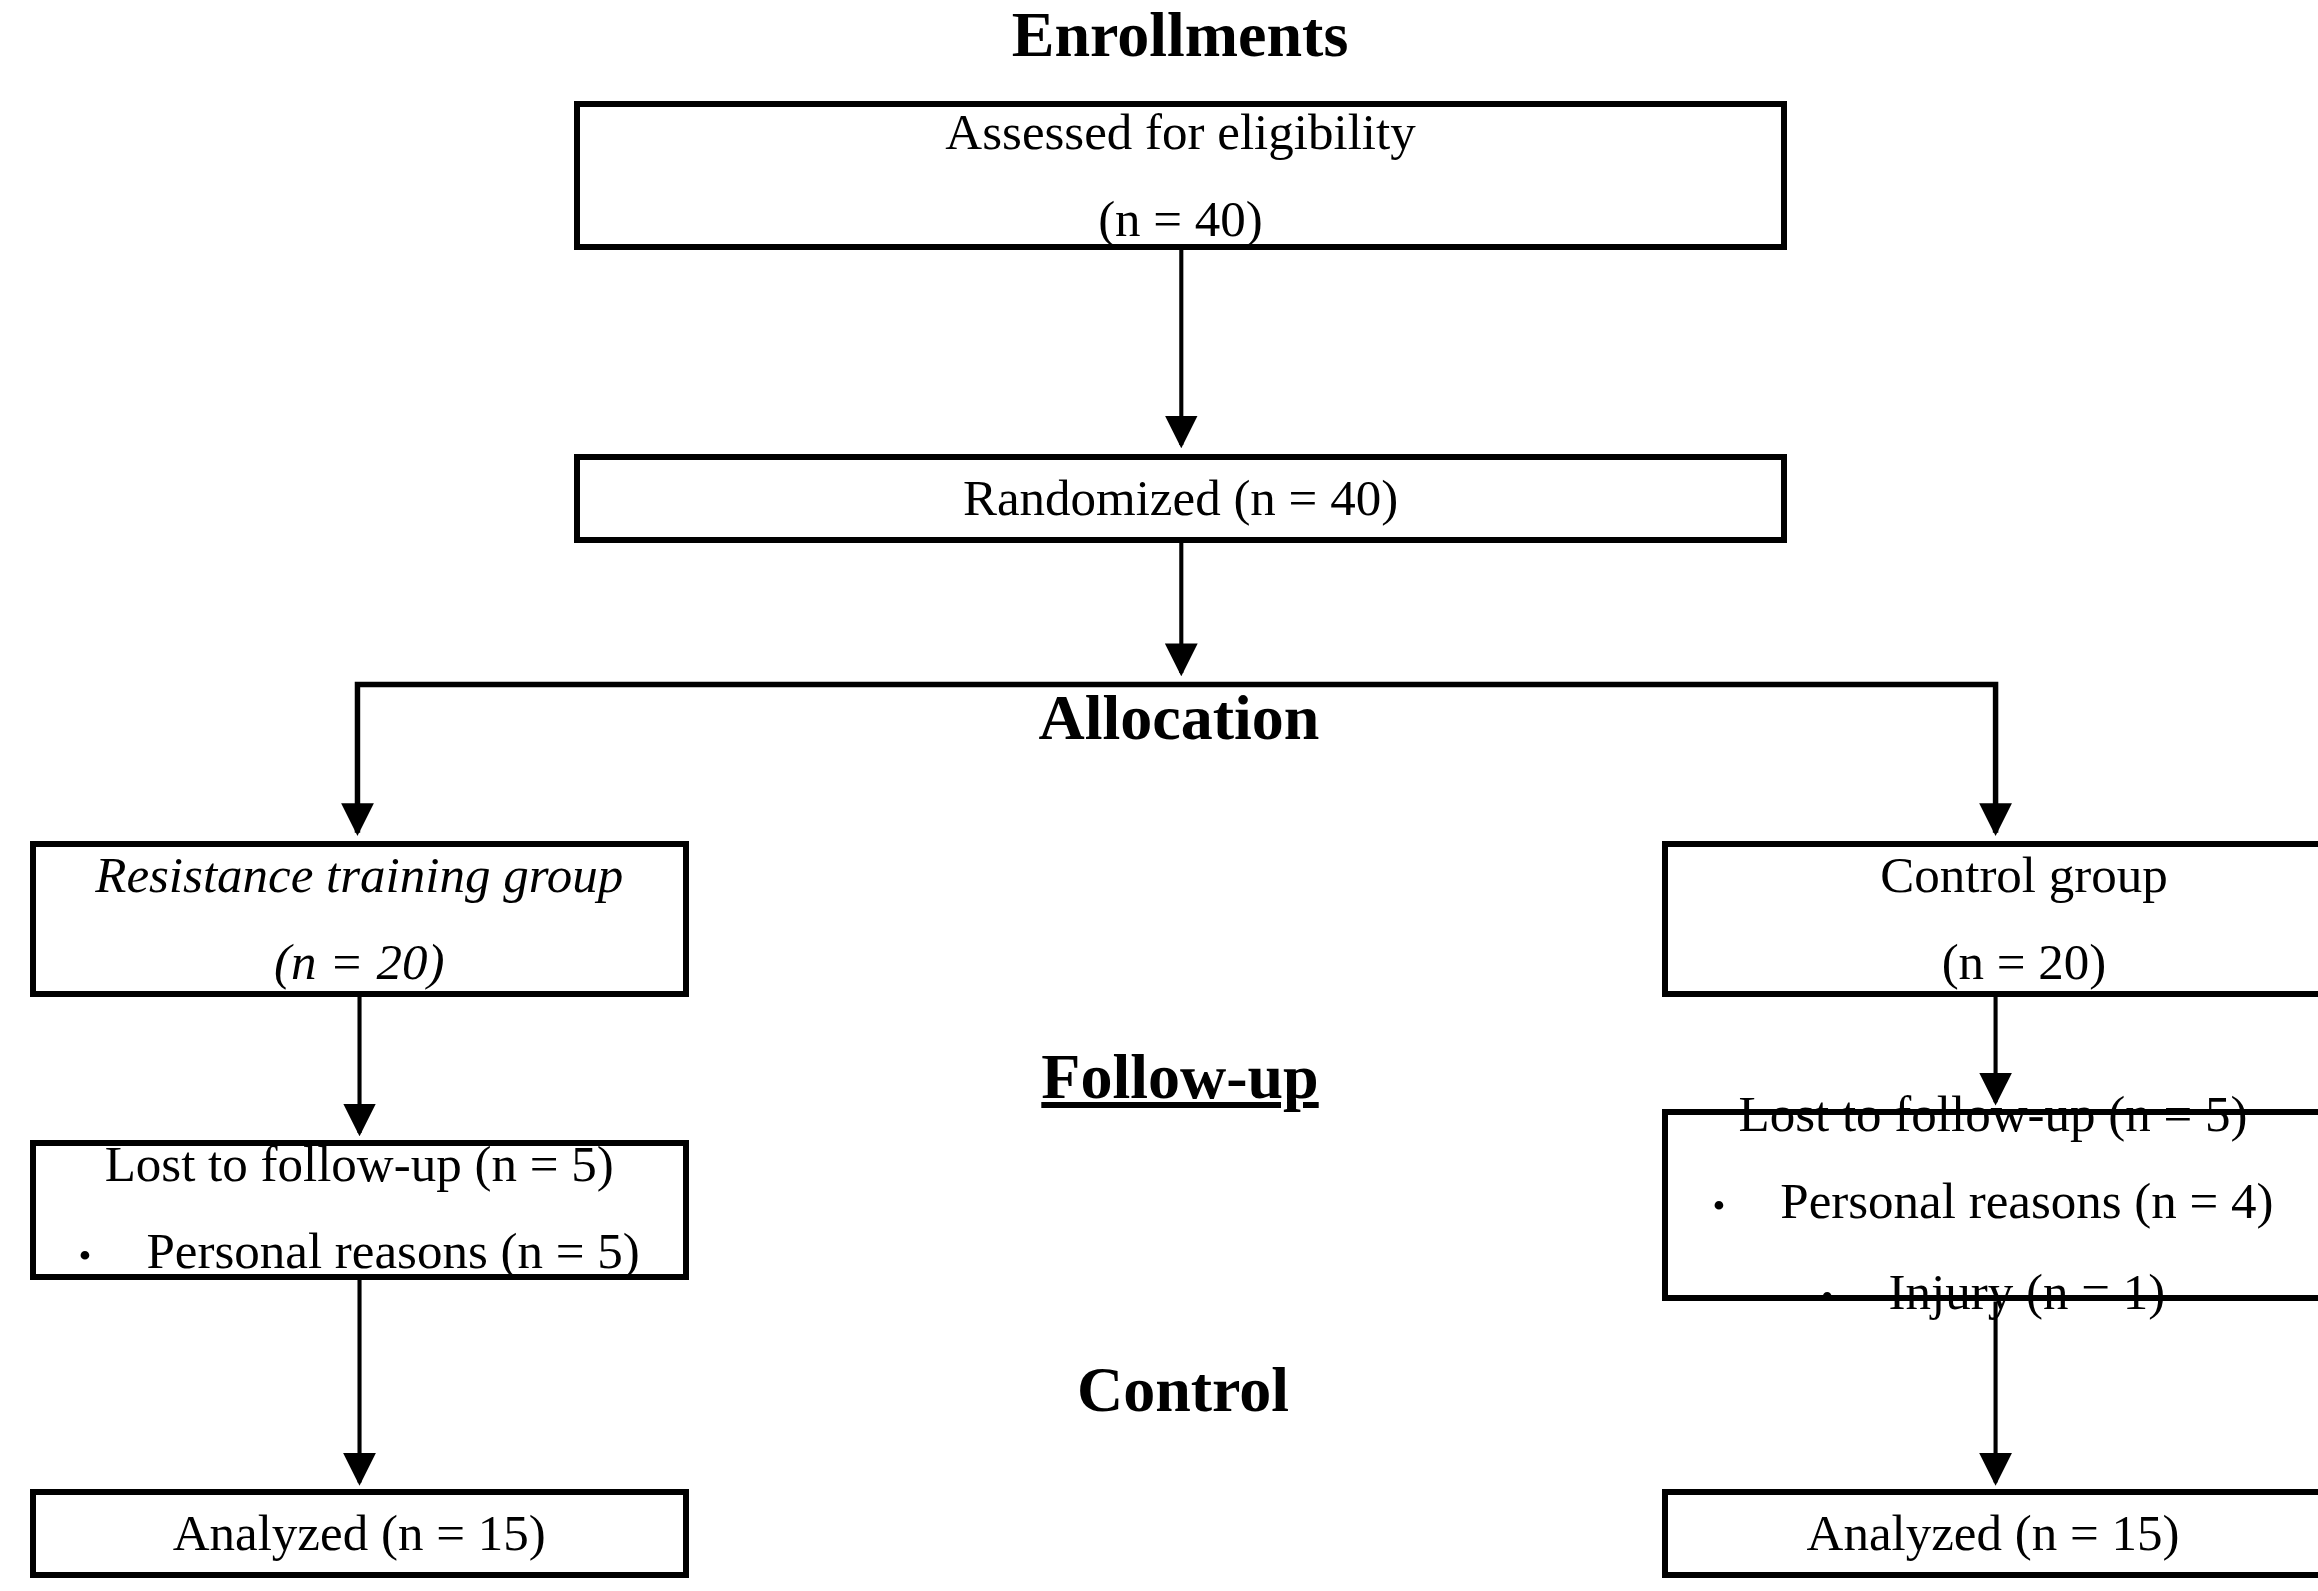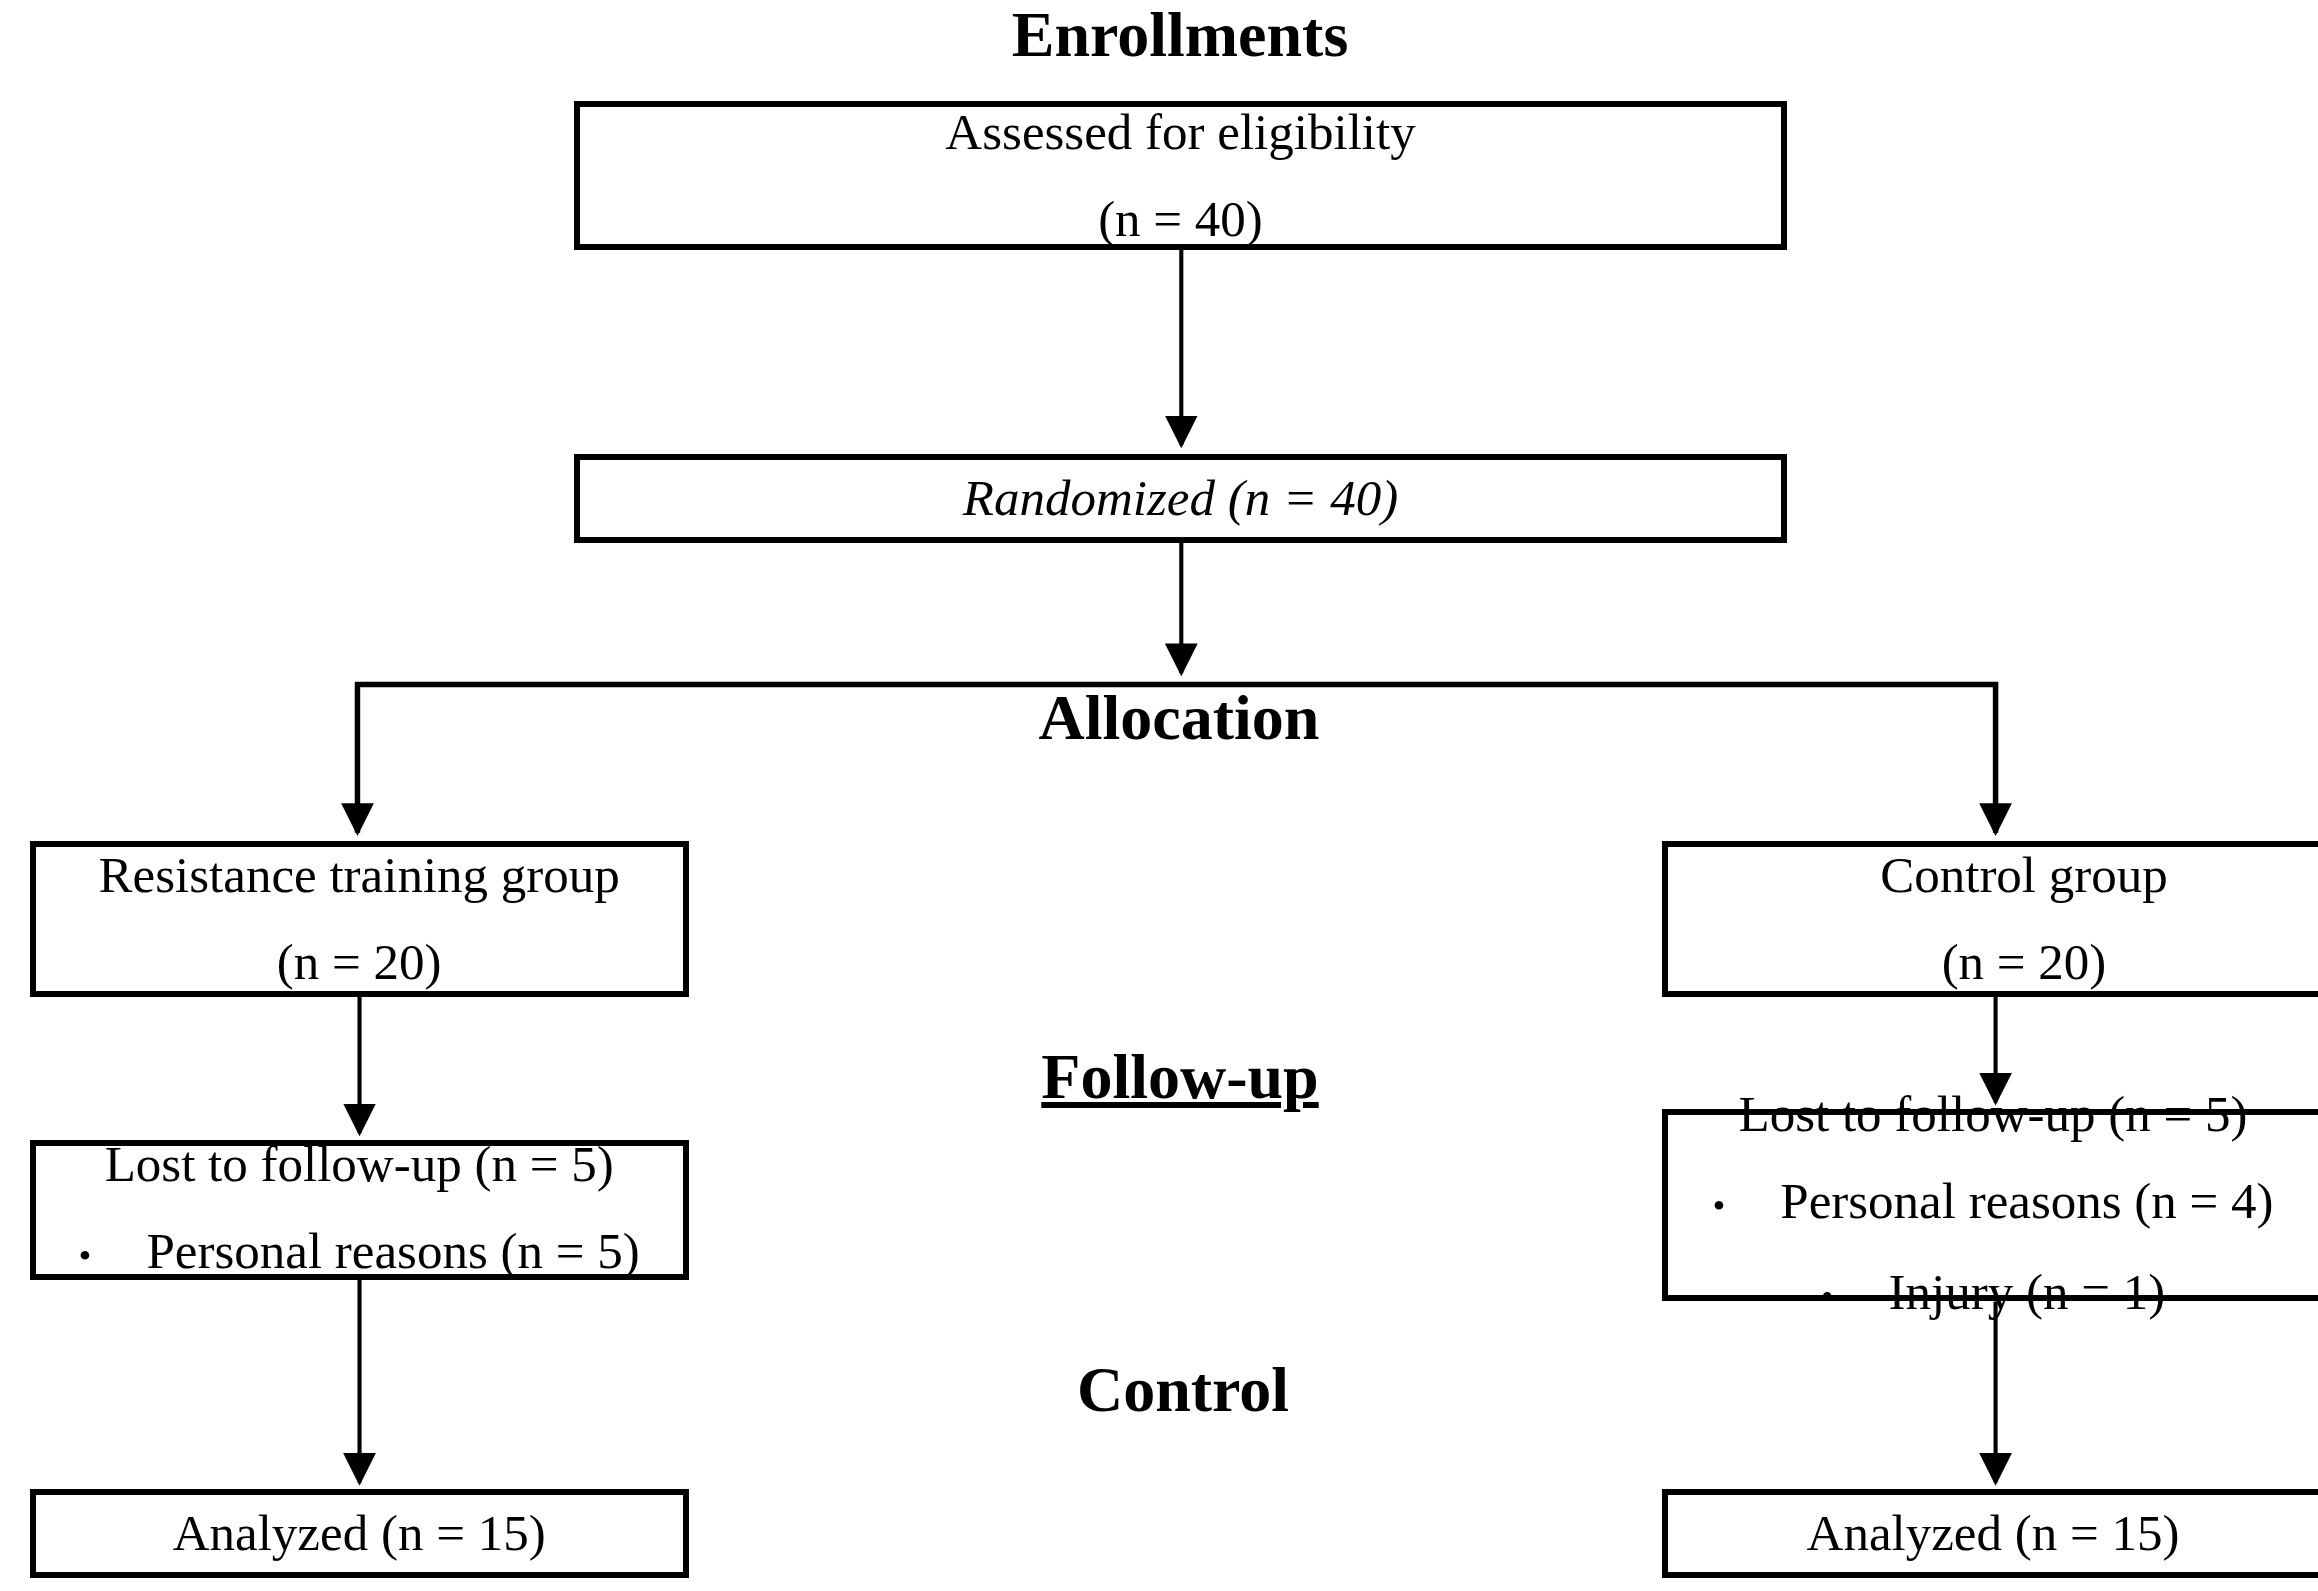--- a/index.html
+++ b/index.html
@@ -35,22 +35,22 @@
   }
   .stage-label {
     position: absolute;
     transform: translateX(-50%);
     font-weight: bold;
     font-size: 64px;
     line-height: 68px;
     white-space: nowrap;
   }
   .box-assessed   { left: 558px;  top: 101px;  width: 1213px; height: 149px; }
-  .box-randomized { left: 558px;  top: 454px;  width: 1213px; height: 89px; font-style: italic; }
-  .box-left-group  { left: 13.7px;   top: 841px; width: 659px; height: 156px; }
+  .box-randomized { left: 558px;  top: 454px;  width: 1213px; height: 89px; }
+  .box-left-group  { left: 13.7px;   top: 841px; width: 659px; height: 156px; font-style: italic; }
   .box-right-group { left: 1646px; top: 841px; width: 724px; height: 156px; }
   .box-left-lost   { left: 13.7px;   top: 1140px; width: 659px; height: 140px; }
   .box-right-lost  { left: 1646px; top: 1109px; width: 662px; height: 192px; }
   .box-left-analyzed  { left: 13.7px;   top: 1489px; width: 659px; height: 89px; }
   .box-right-analyzed { left: 1646px; top: 1489px; width: 662px; height: 89px; }
   .label-enrollments { left: 1164px; top: 1.4px; }
   .label-allocation  { left: 1163px; top: 684px; }
   .label-followup    { left: 1164px; top: 1043px; text-decoration: underline; }
   .label-analysis    { left: 1167px; top: 1356px; }
   .bullet-line {

